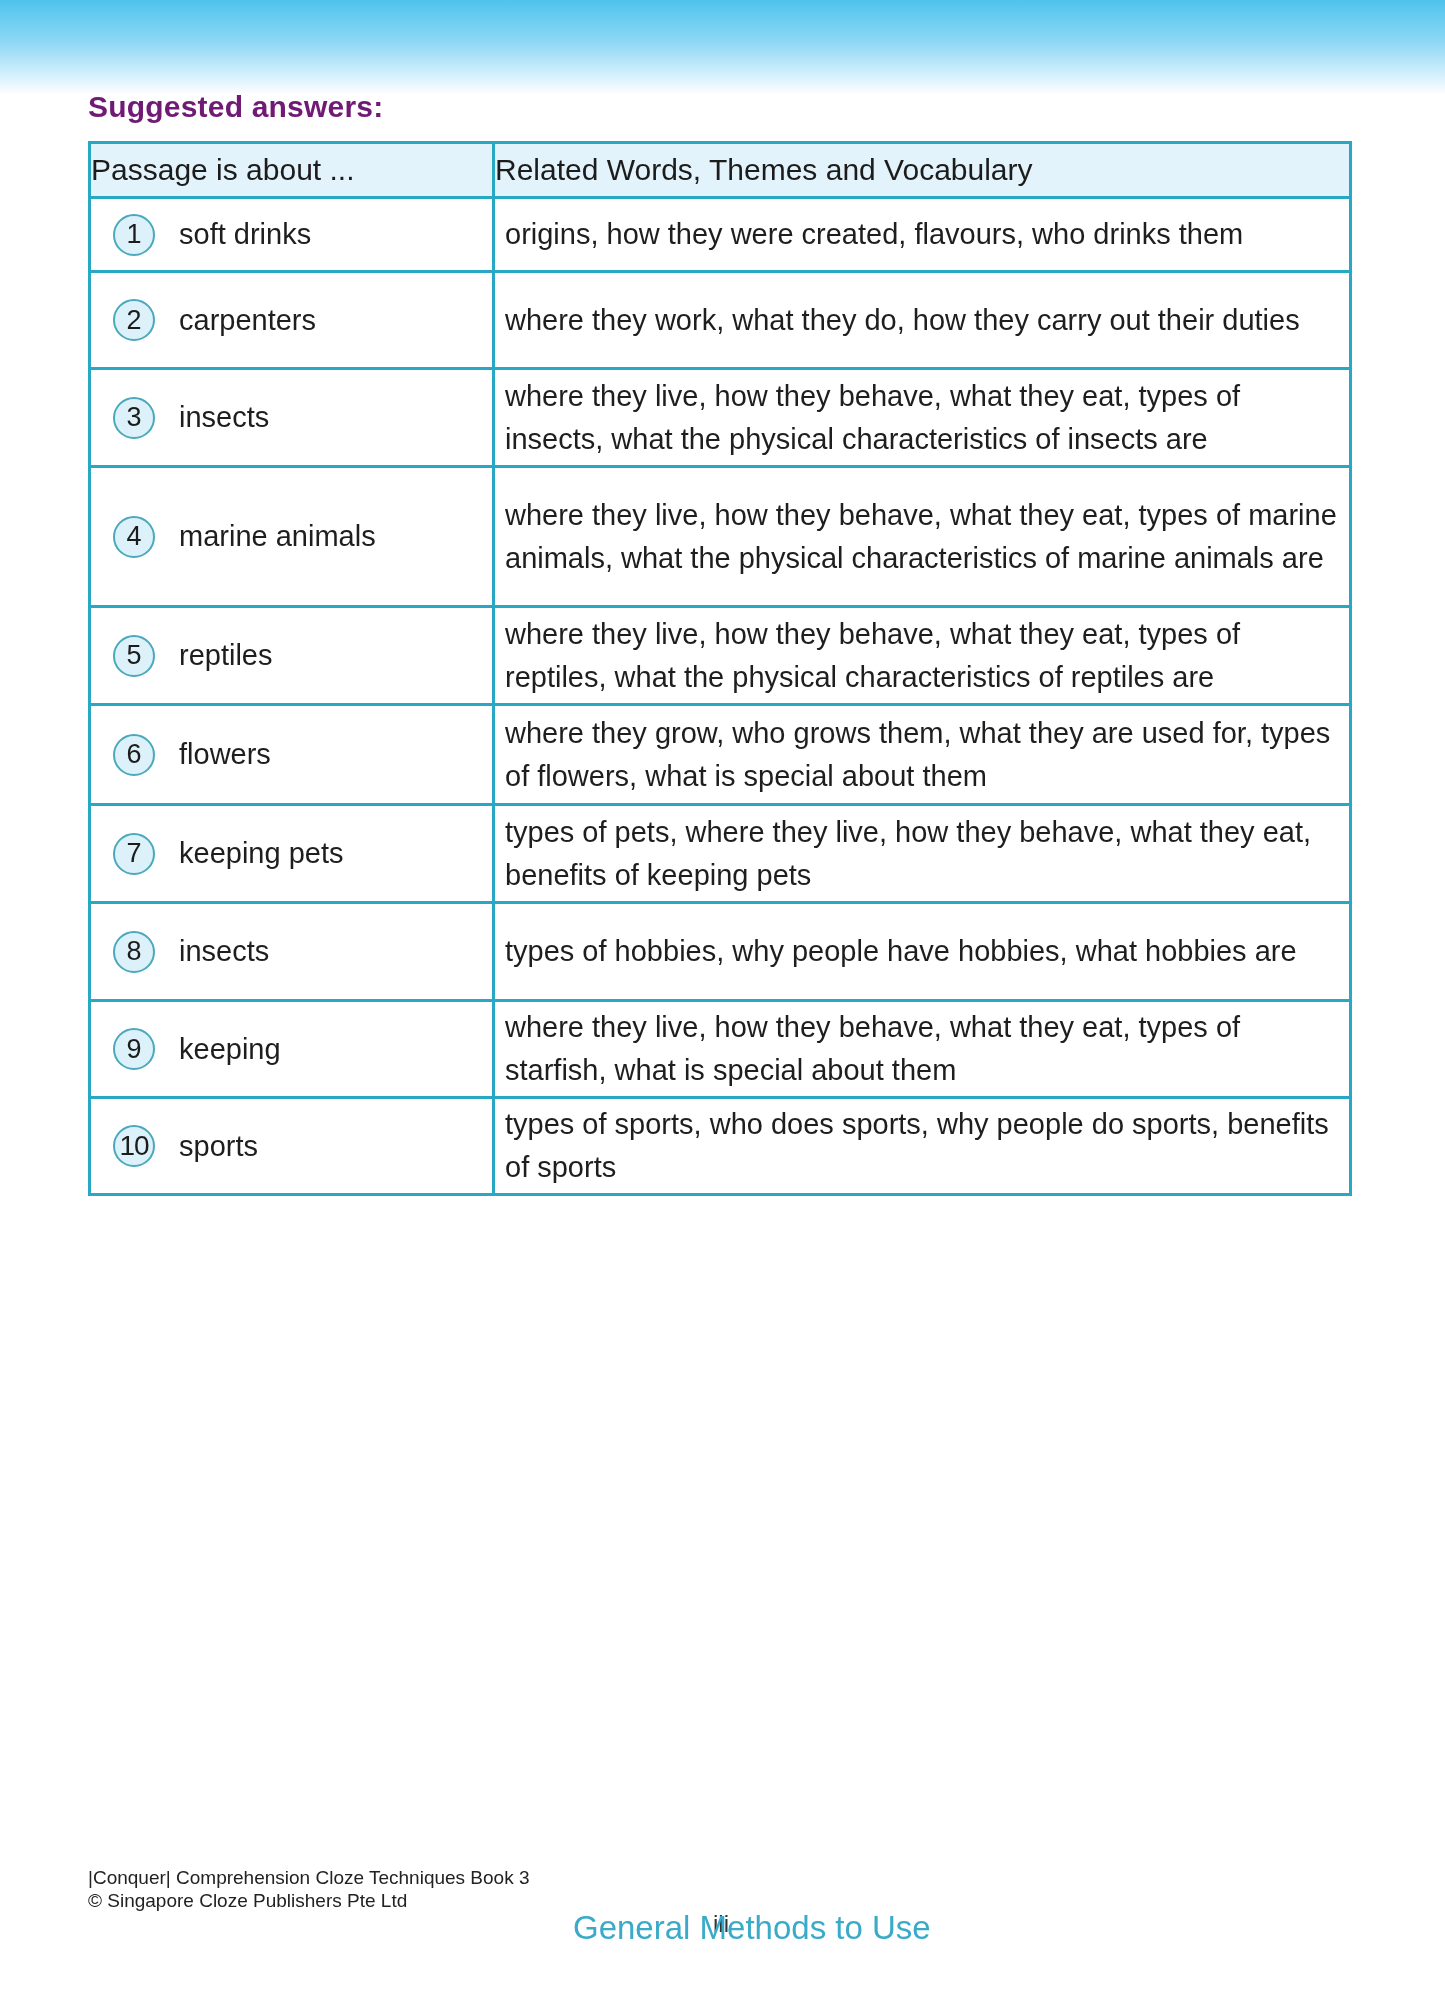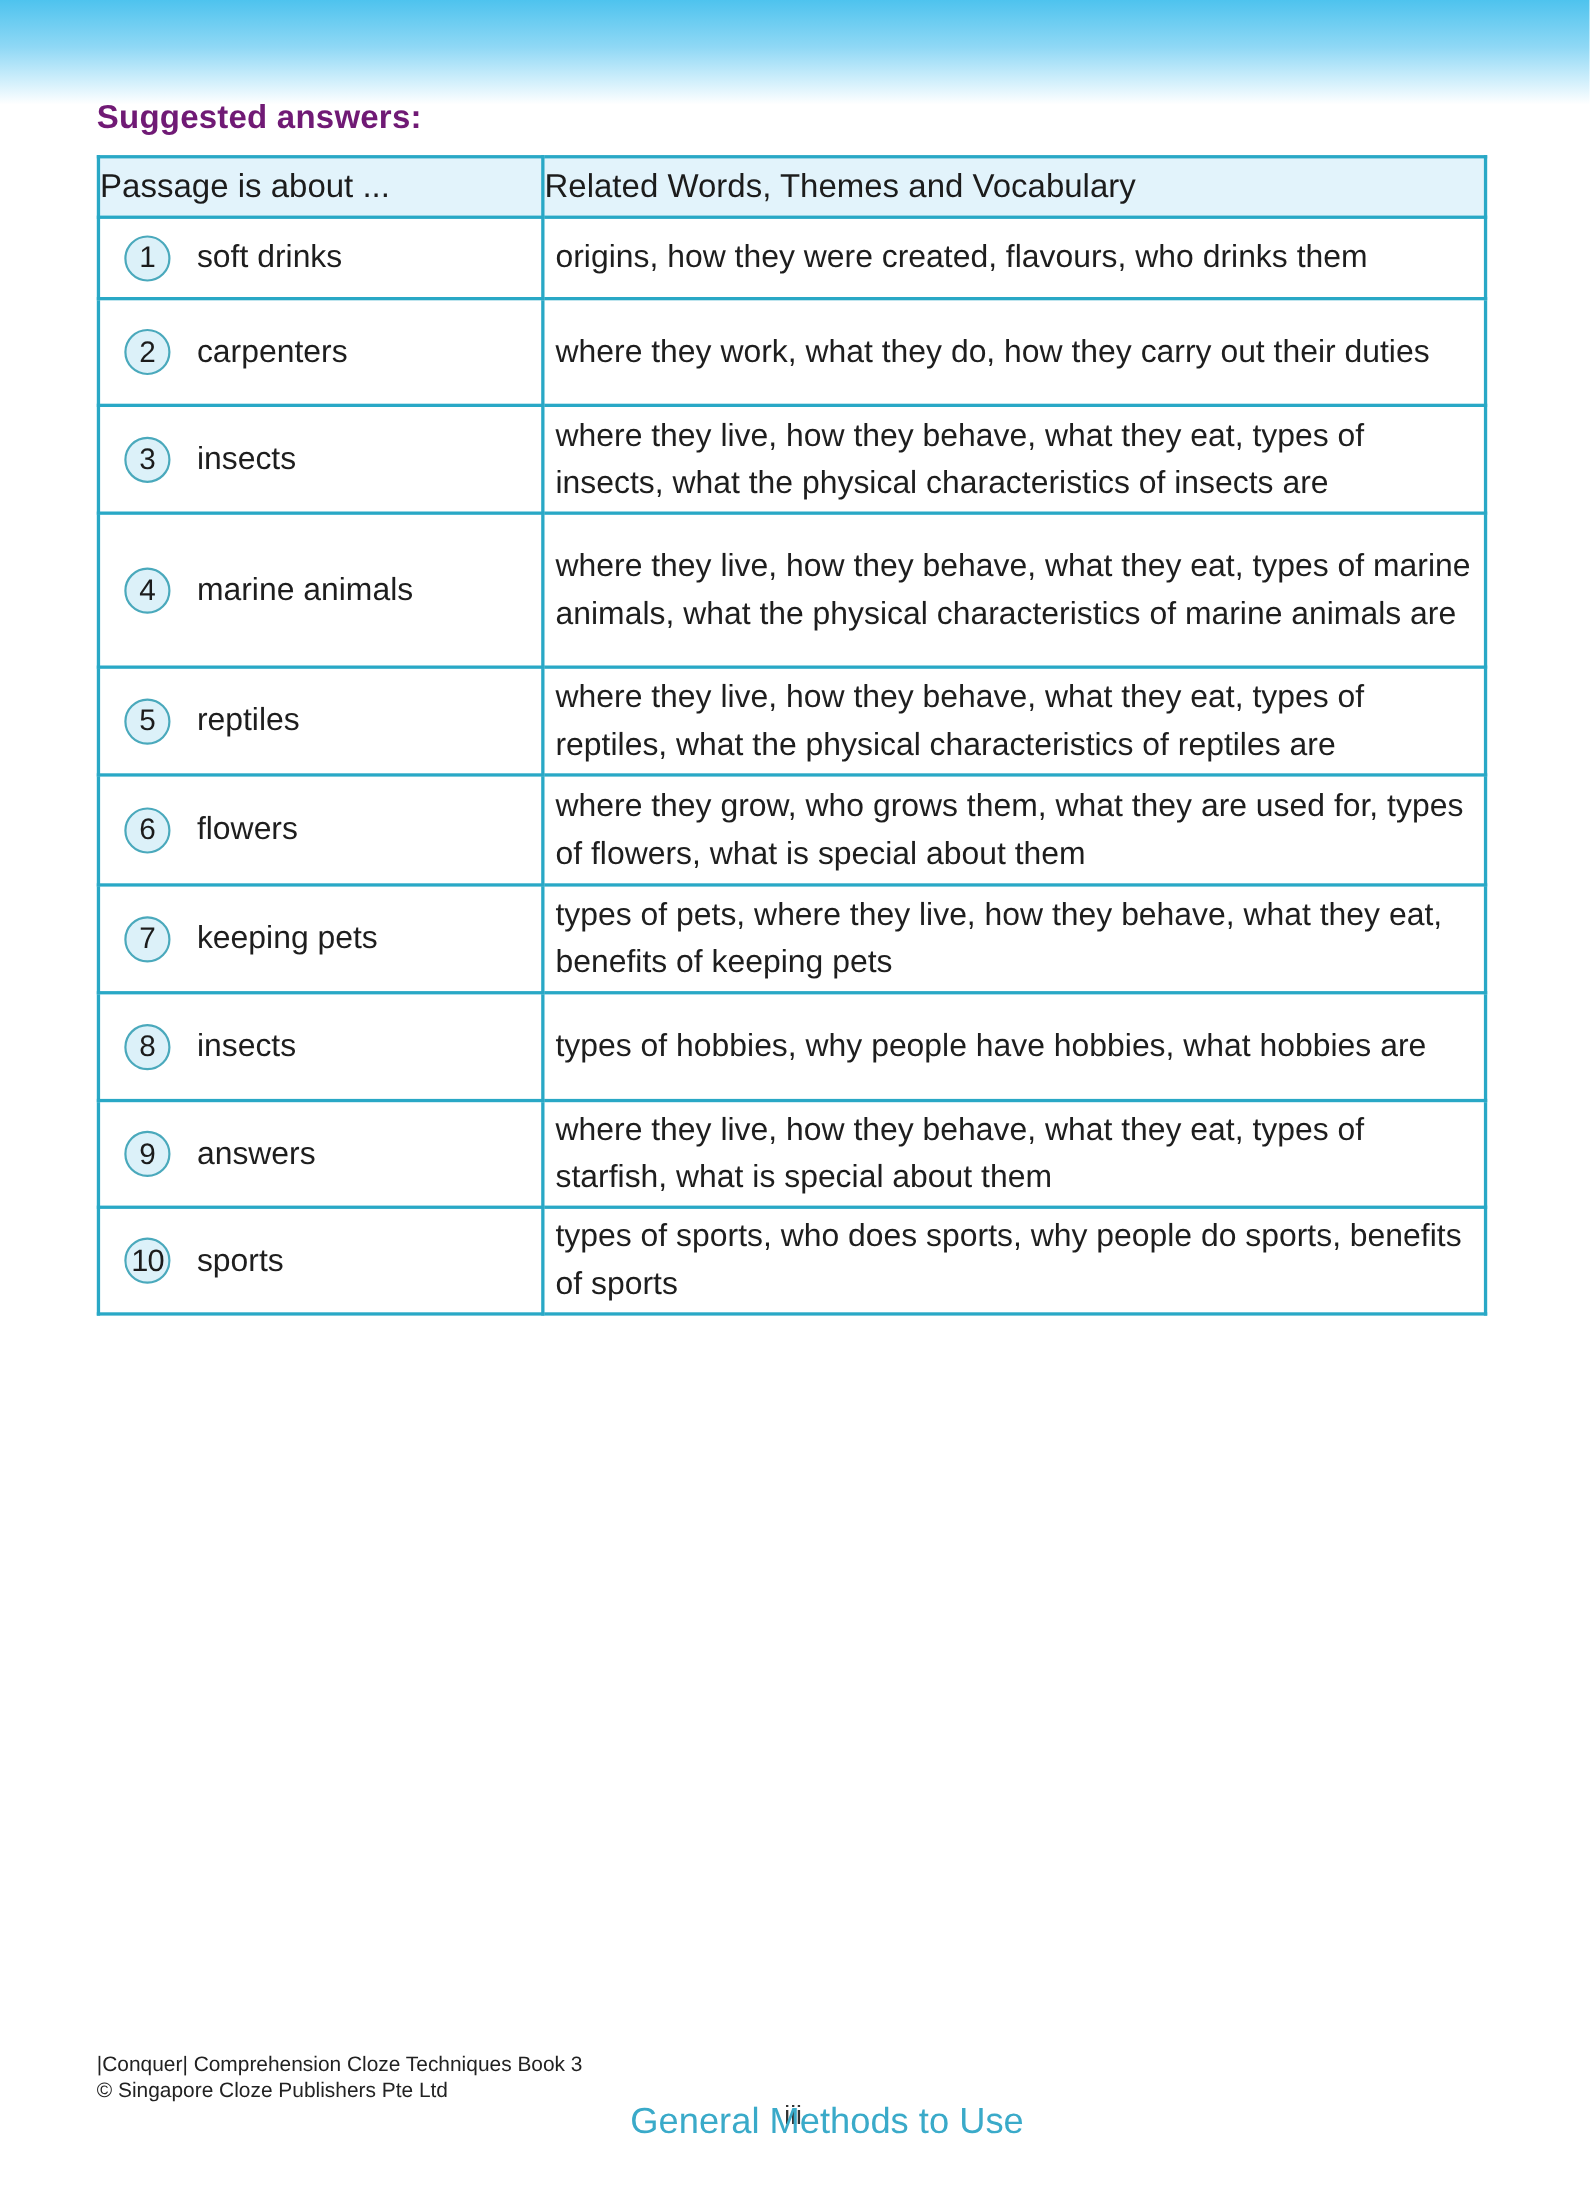--- a/index.html
+++ b/index.html
@@ -155,21 +155,21 @@
             <span class="num-circle">8</span>
             <span class="passage-label">insects</span>
           </div>
         </td>
         <td class="related-cell">types of hobbies, why people have hobbies, what hobbies are</td>
       </tr>
       <tr style="height: 97px;">
         <td class="passage-cell">
           <div class="passage-inner">
             <span class="num-circle">9</span>
-            <span class="passage-label">answers</span>
+            <span class="passage-label">keeping</span>
           </div>
         </td>
         <td class="related-cell">where they live, how they behave, what they eat, types of starfish, what is special about them</td>
       </tr>
       <tr style="height: 97px;">
         <td class="passage-cell">
           <div class="passage-inner">
             <span class="num-circle two-digit">10</span>
             <span class="passage-label">sports</span>
           </div>

